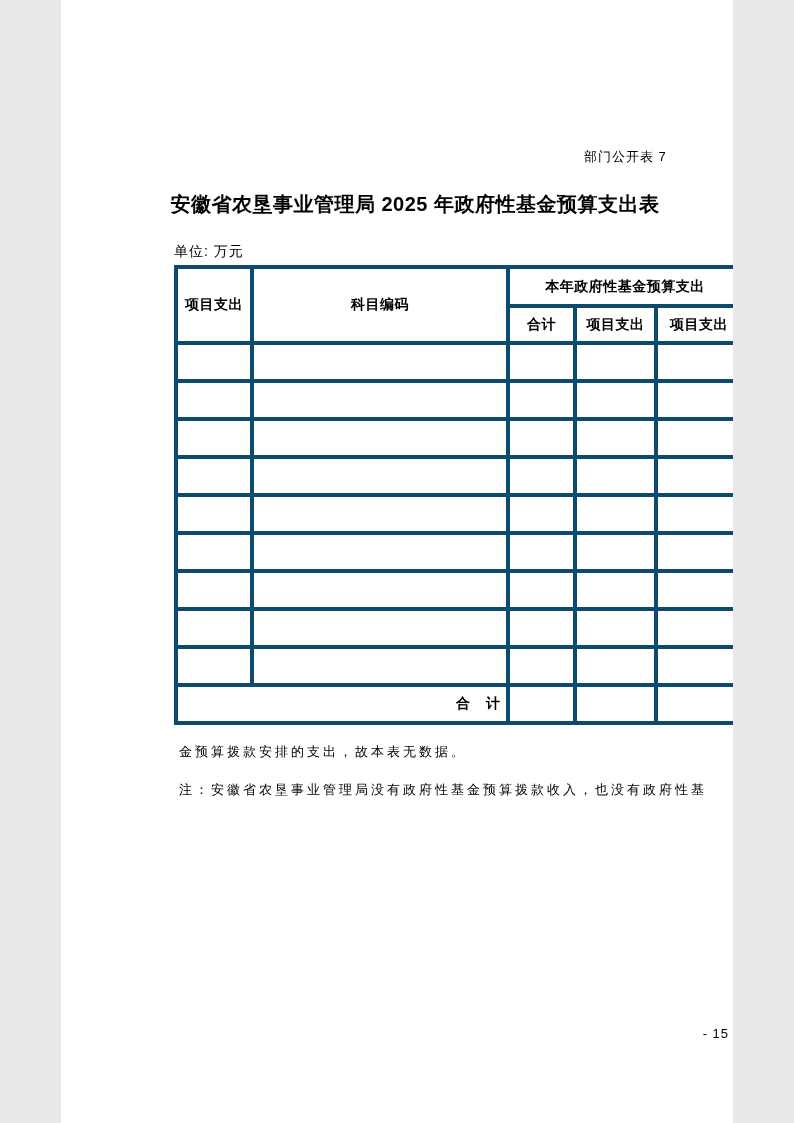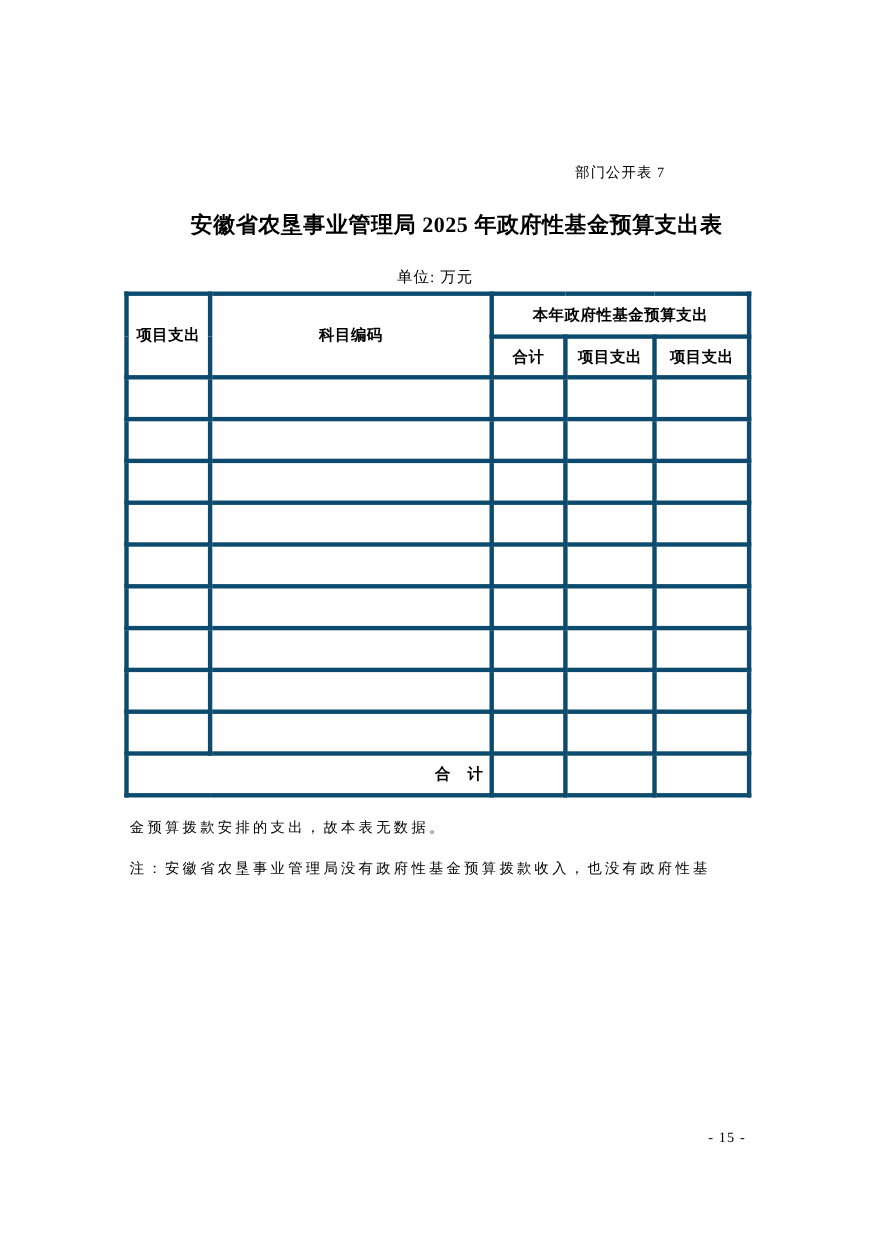--- a/index.html
+++ b/index.html
@@ -1,23 +1,23 @@
 <!DOCTYPE html>
 <html><head>
 <meta charset="utf-8">
 <style>
   * { margin: 0; padding: 0; box-sizing: border-box; }
   html, body { background: #e8e8e8; }
   .page {
     position: relative;
-    width: 794px;
+    width: 672px;
     height: 1123px;
     margin: 0 auto;
     background: #ffffff;
-    font-family: Liberation Serif, serif;
+    font-family: Liberation Sans, sans-serif;
     color: #000000;
     overflow: hidden;
   }
   .dept-label {
     position: absolute;
     left: 523px;
     top: 148px;
     font-size: 13px;
     letter-spacing: 1px;
     white-space: nowrap;
@@ -32,21 +32,21 @@
     font-weight: bold;
     letter-spacing: 0.5px;
     white-space: nowrap;
     padding-left: 36px;
   }
   .unit-label {
     position: absolute;
     left: 113px;
     top: 243px;
     width: 565px;
-    text-align: center;
+    text-align: left;
     font-size: 14px;
     letter-spacing: 1px;
   }
   table.budget-table {
     position: absolute;
     left: 113px;
     top: 265px;
     width: 566px;
     border-collapse: collapse;
     table-layout: fixed;

